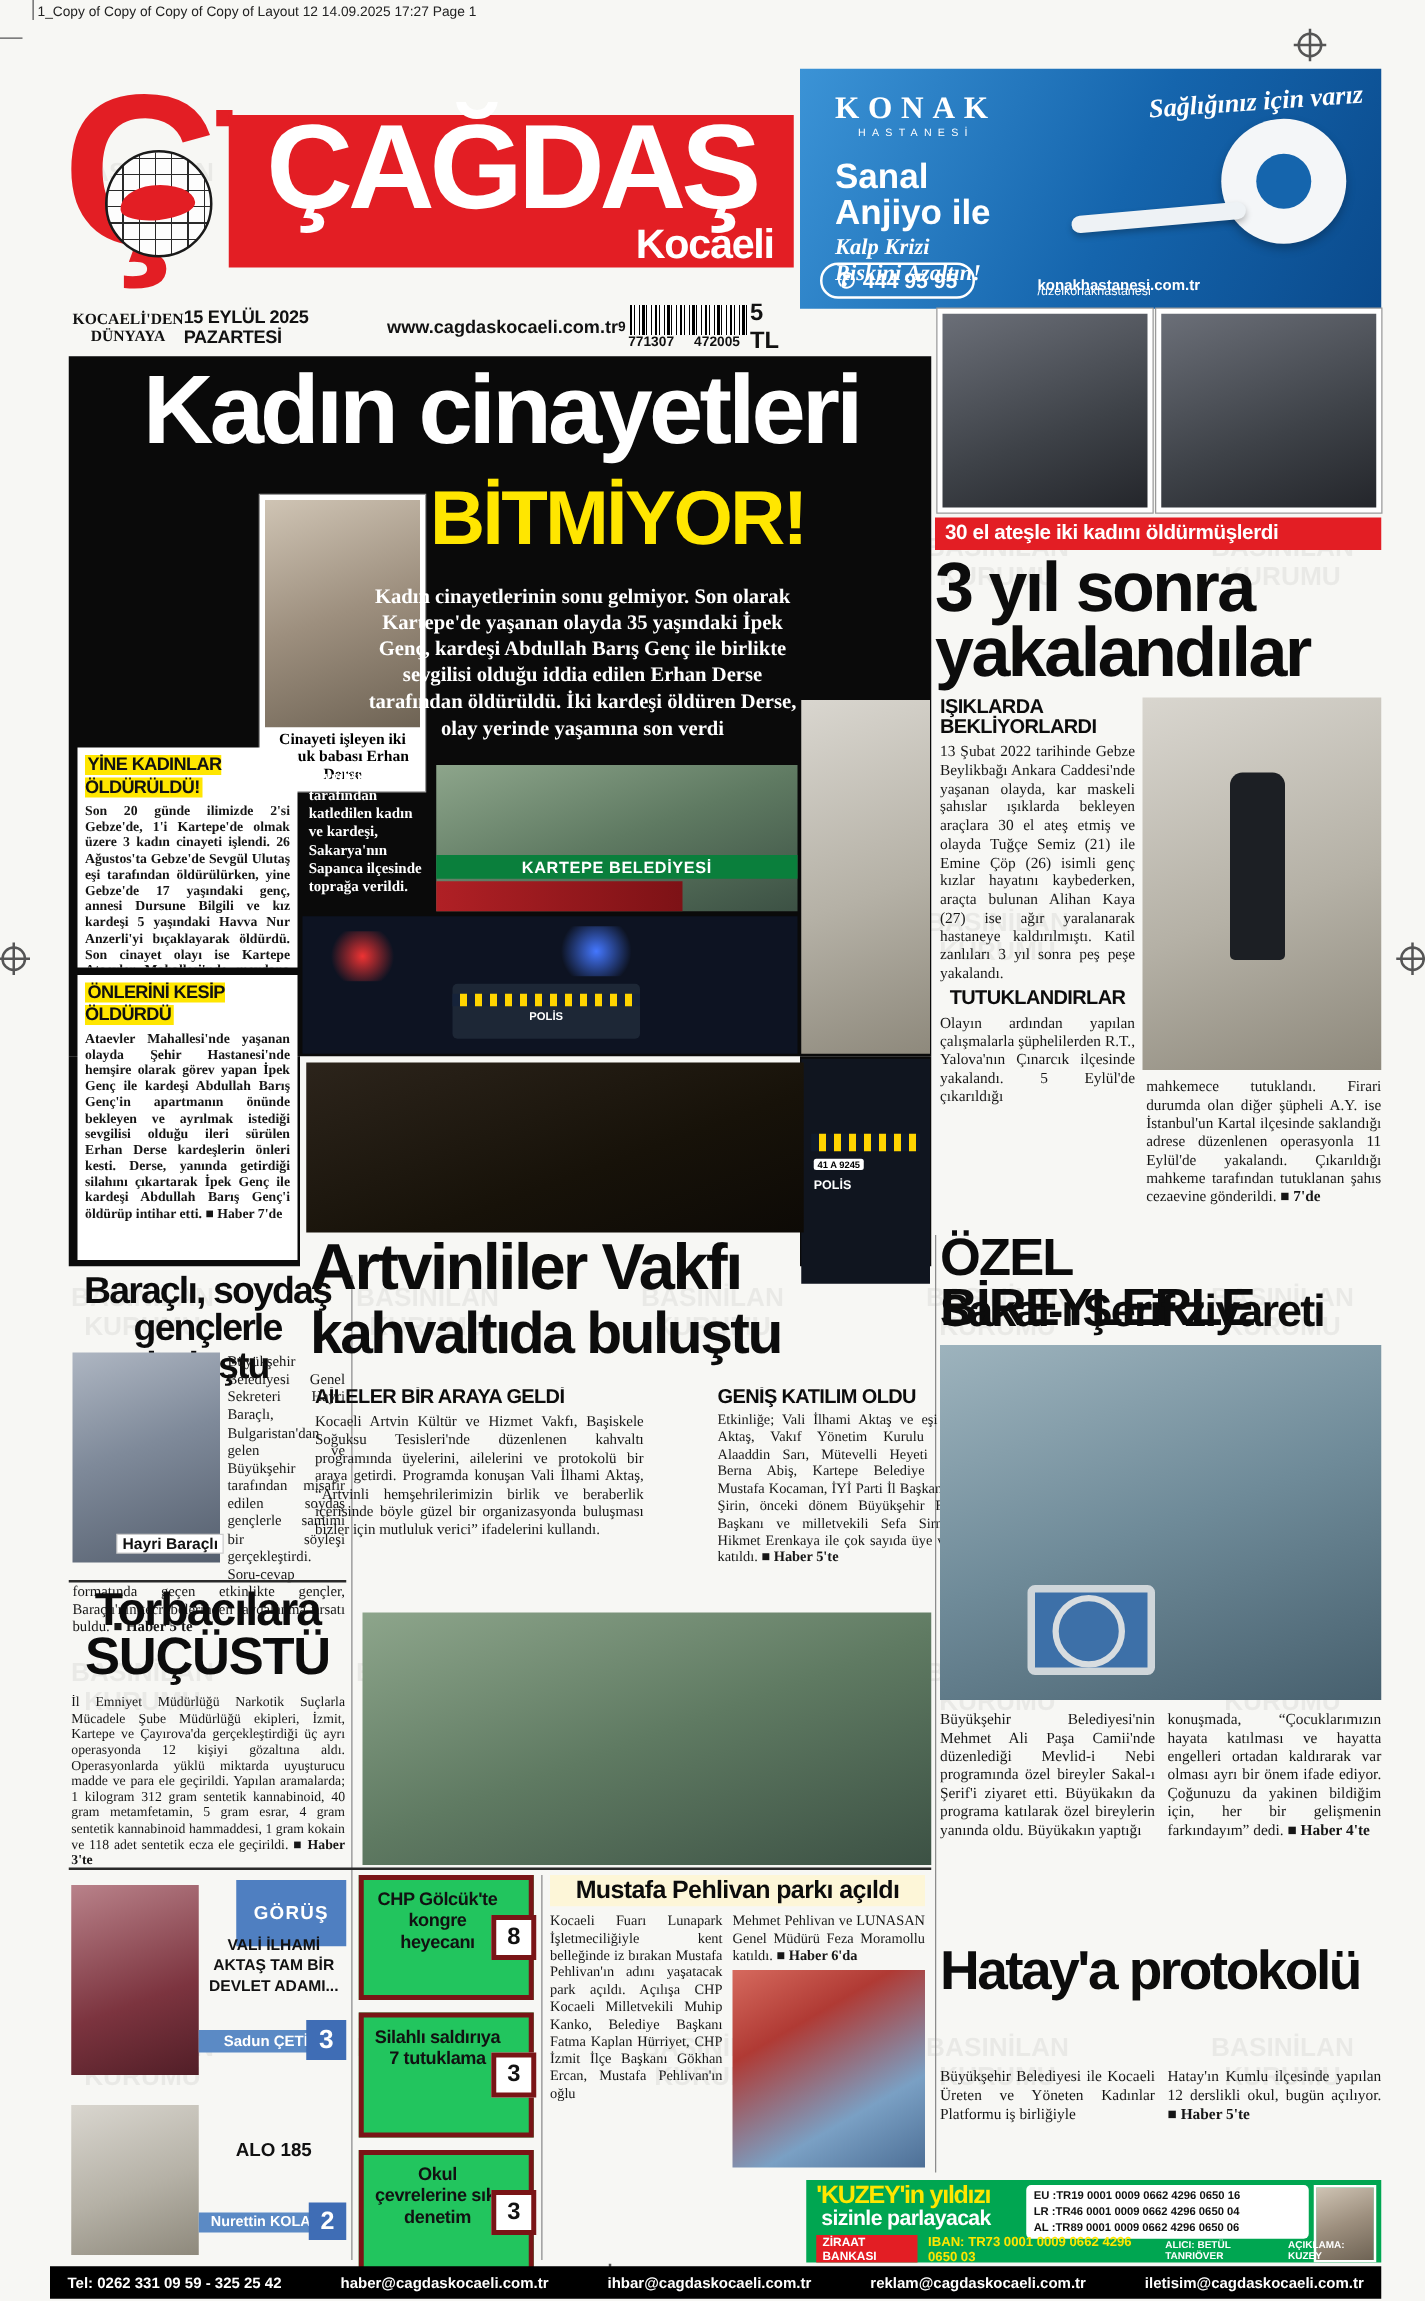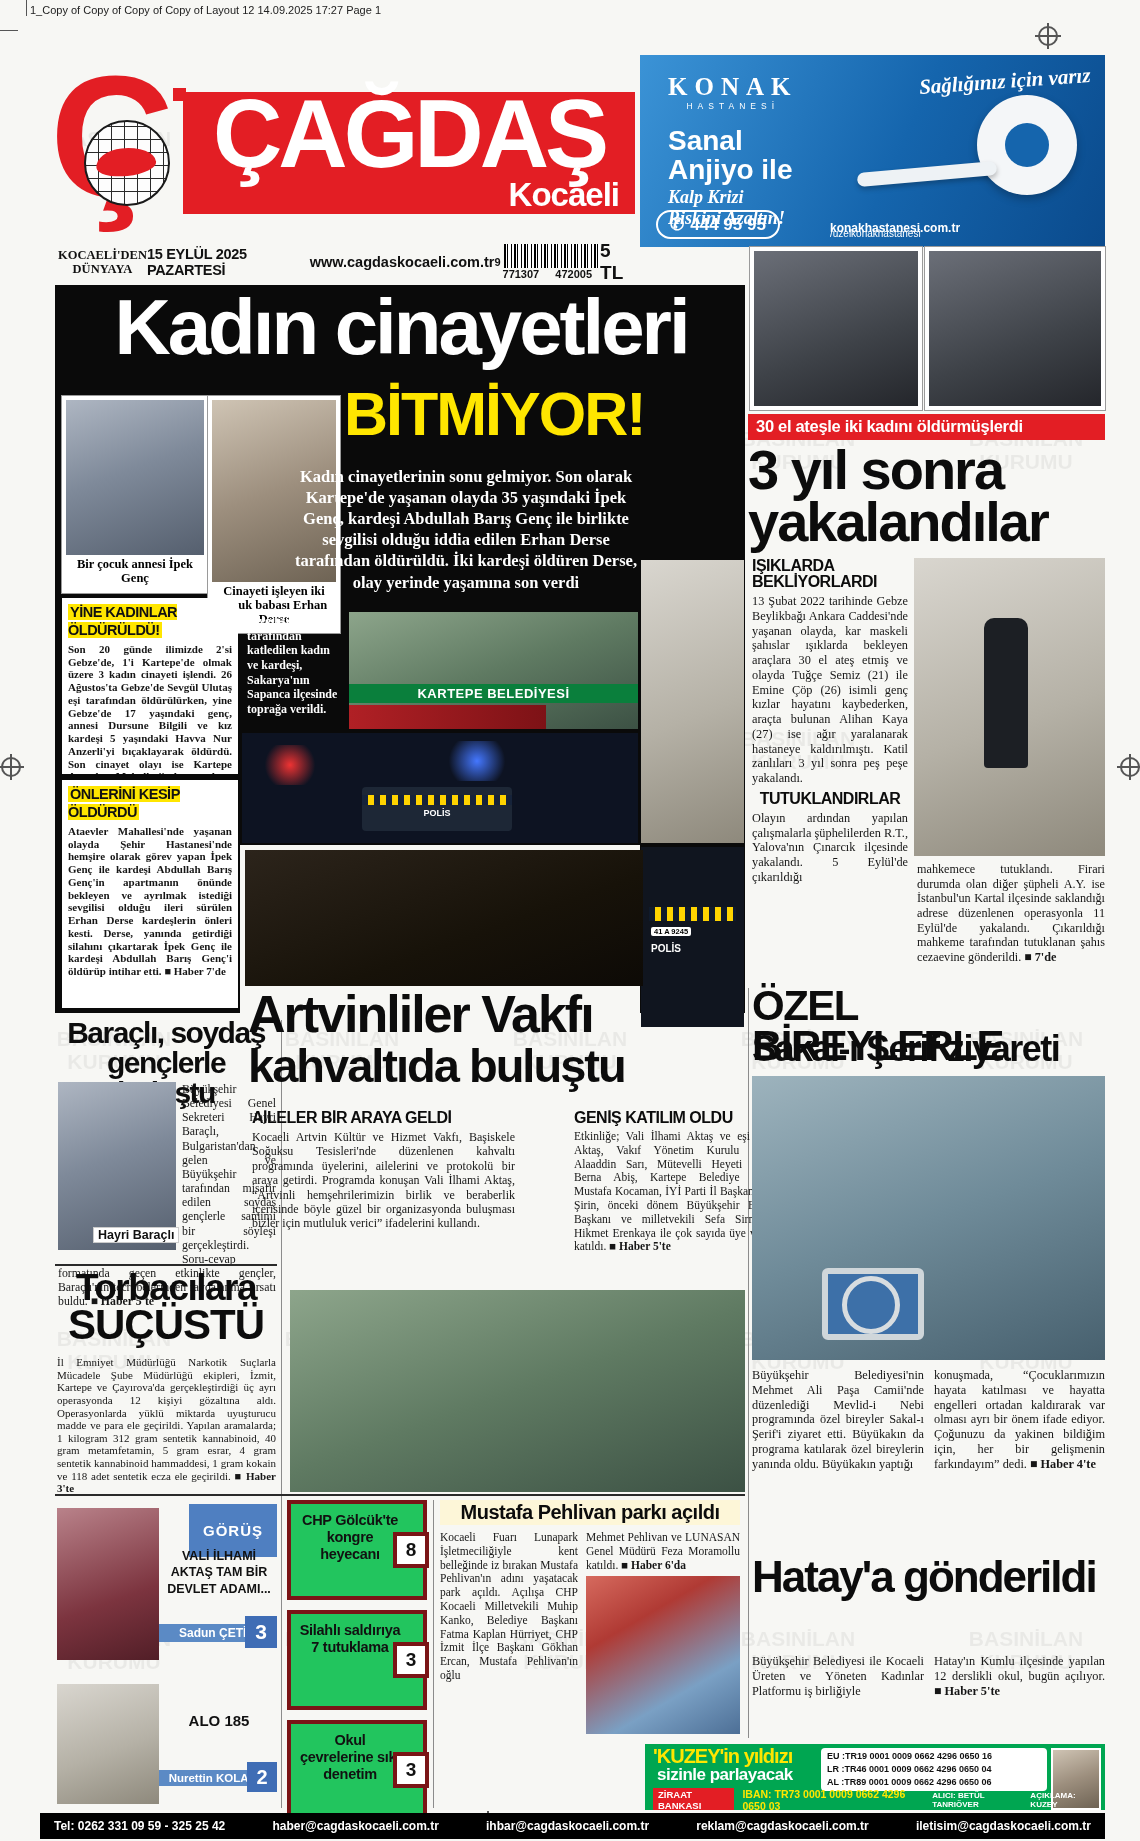--- a/index.html
+++ b/index.html
@@ -156,24 +156,20 @@
     <div class="abs" style="left:190px;bottom:12px;font-size:12px;font-weight:700;">konakhastanesi.com.tr</div>
     <div class="abs" style="left:190px;bottom:8px;font-size:10px;">/uzelkonakhastanesi</div>
   </div>
 
   <div class="abs black-block z1" style="left:55px;top:285px;width:690px;height:560px;"></div>
   <div class="abs black-block z1" style="left:55px;top:845px;width:185px;height:168px;"></div>
   <div class="abs black-block z1" style="left:640px;top:845px;width:105px;height:168px;"></div>
 
   <div class="abs z2 hl" style="left:60px;top:290px;width:682px;text-align:center;font-size:78px;color:#fff;letter-spacing:-3px;">Kadın cinayetleri</div>
 
-  <div class="abs z2 frame" style="left:62px;top:396px;width:138px;">
-    <div class="ph-a" style="height:155px;"></div>
-    <div class="cap">Bir çocuk annesi İpek Genç</div>
-  </div>
   <div class="abs z2 frame" style="left:208px;top:396px;width:124px;">
     <div class="ph-b" style="height:182px;"></div>
     <div class="cap">Cinayeti işleyen iki çocuk babası Erhan Derse</div>
   </div>
 
   <div class="abs z2 hl" style="left:344px;top:386px;width:296px;text-align:center;font-size:61px;color:#ffe600;letter-spacing:-2px;">BİTMİYOR!</div>
 
   <div class="abs z2 serif" style="left:292px;top:466px;width:348px;color:#fff;font-weight:700;font-size:16.5px;line-height:1.28;text-align:center;">Kadın cinayetlerinin sonu gelmiyor. Son olarak Kartepe'de yaşanan olayda 35 yaşındaki İpek Genç, kardeşi Abdullah Barış Genç ile birlikte sevgilisi olduğu iddia edilen Erhan Derse tarafından öldürüldü. İki kardeşi öldüren Derse, olay yerinde yaşamına son verdi</div>
 
   <div class="abs z2 serif" style="left:247px;top:614px;width:96px;color:#fff;font-size:12px;font-weight:700;line-height:1.22;">Sevgilisi tarafından katledilen kadın ve kardeşi, Sakarya'nın Sapanca ilçesinde toprağa verildi.</div>
@@ -324,21 +320,21 @@
   <div class="abs z2 hl" style="left:752px;top:1032px;width:356px;font-size:36px;letter-spacing:-1.5px;">Sakal-ı Şerif ziyareti</div>
   <div class="abs z2 ph-teal" style="left:752px;top:1076px;width:353px;height:284px;">
     <div class="abs" style="left:70px;bottom:20px;width:90px;height:60px;border:6px solid #cfd6da;border-radius:6px;background:#3d70a8;"></div>
     <div class="abs" style="left:90px;bottom:26px;width:48px;height:48px;border:5px solid #d8dde0;border-radius:50%;background:transparent;"></div>
   </div>
   <div class="abs z2 bt" style="left:752px;top:1368px;width:172px;font-size:12.3px;">Büyükşehir Belediyesi'nin Mehmet Ali Paşa Camii'nde düzenlediği Mevlid-i Nebi programında özel bireyler Sakal-ı Şerif'i ziyaret etti. Büyükakın da programa katılarak özel bireylerin yanında oldu. Büyükakın yaptığı</div>
   <div class="abs z2 bt" style="left:934px;top:1368px;width:171px;font-size:12.3px;">
     <span>konuşmada, “Çocuklarımızın hayata katılması ve hayatta engelleri ortadan kaldırarak var olması ayrı bir önem ifade ediyor. Çoğunuzu da yakinen bildiğim için, her bir gelişmenin farkındayım” dedi. </span><span class="ref">■ Haber 4'te</span>
   </div>
 
-  <div class="abs z2 hl" style="left:752px;top:1556px;width:356px;font-size:44px;letter-spacing:-2px;">Hatay'a gönderildi</div>
+  <div class="abs z2 hl" style="left:752px;top:1556px;width:356px;font-size:44px;letter-spacing:-2px;">Hatay'a protokolü</div>
   <div class="abs z2 bt" style="left:752px;top:1654px;width:172px;font-size:12.3px;">Büyükşehir Belediyesi ile Kocaeli Üreten ve Yöneten Kadınlar Platformu iş birliğiyle</div>
   <div class="abs z2 bt" style="left:934px;top:1654px;width:171px;font-size:12.3px;">
     <span>Hatay'ın Kumlu ilçesinde yapılan 12 derslikli okul, bugün açılıyor. </span><span class="ref">■ Haber 5'te</span>
   </div>
 
   <div class="abs z2" style="left:645px;top:1744px;width:460px;height:66px;background:#00a651;overflow:hidden;">
     <div style="display:flex;height:42px;align-items:flex-start;">
       <div style="padding:2px 0 0 8px;width:168px;">
         <div style="font-size:20px;font-weight:800;color:#ffe600;letter-spacing:-1px;line-height:1;">'KUZEY'in yıldızı</div>
         <div style="font-size:17px;font-weight:800;color:#fff;letter-spacing:-0.5px;line-height:1.1;padding-left:4px;">sizinle parlayacak</div>

